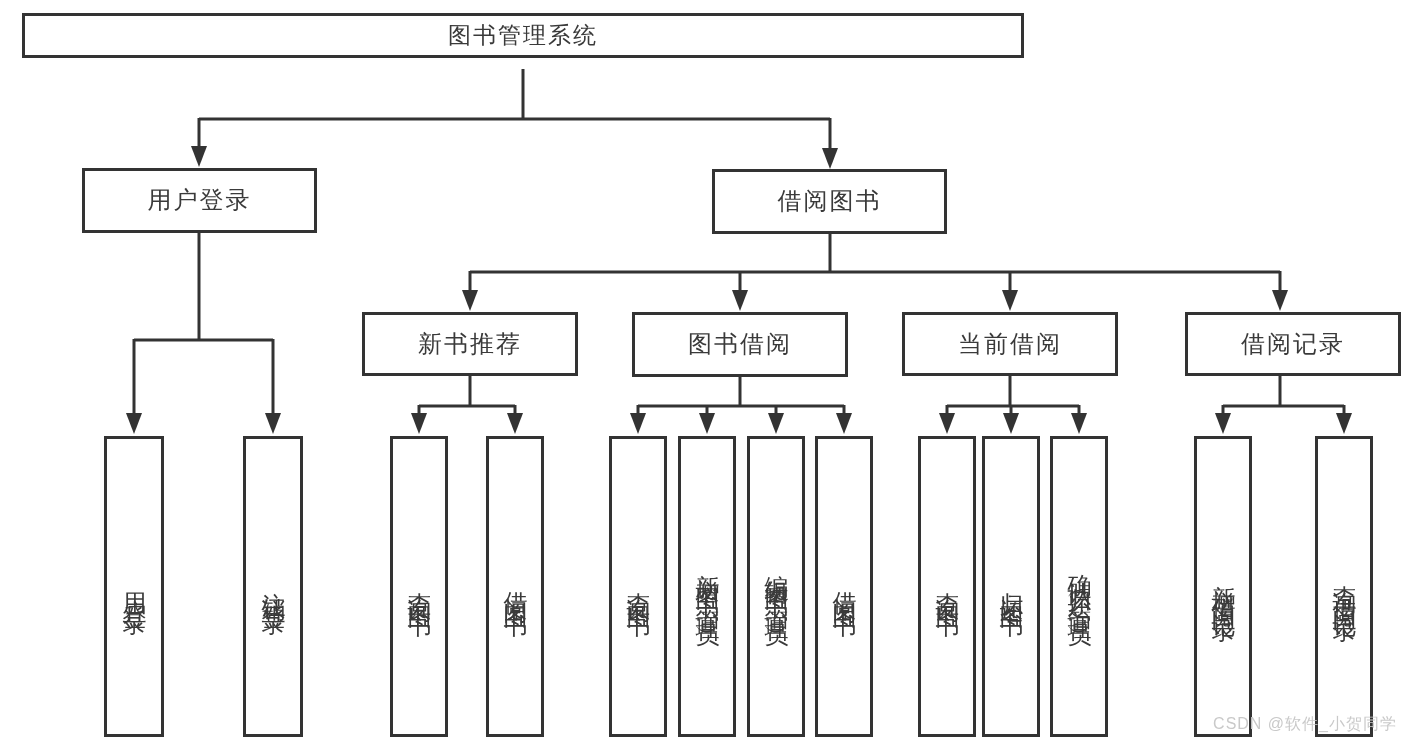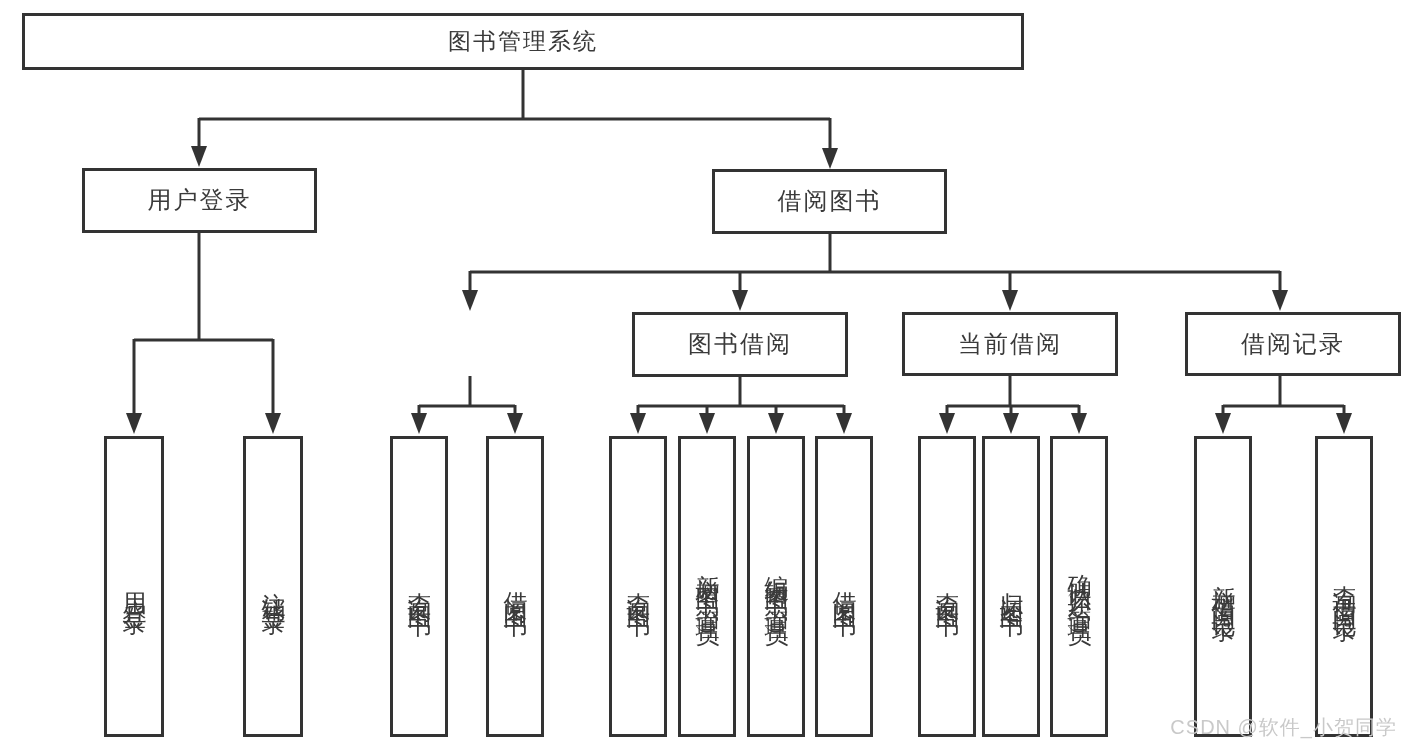--- a/index.html
+++ b/index.html
@@ -33,21 +33,21 @@
   .vnode{
     writing-mode:vertical-rl;
     text-orientation:mixed;
     font-size:24px;
     letter-spacing:7px;
   }
   .watermark{
     position:absolute;
     right:8px;top:714px;
     color:var(--watermark);
-    font-size:20px;
+    font-size:16px;
     letter-spacing:1px;
     white-space:nowrap;
   }
 </style>
 </head>
 <body>
 
 <div class="stage">
 
   <svg width="1405" height="747" viewBox="0 0 1405 747">
@@ -109,31 +109,34 @@
       <polygon points="768,413 784,413 776,434"></polygon>
       <polygon points="836,413 852,413 844,434"></polygon>
       <polygon points="939,413 955,413 947,434"></polygon>
       <polygon points="1003,413 1019,413 1011,434"></polygon>
       <polygon points="1071,413 1087,413 1079,434"></polygon>
       <polygon points="1215,413 1231,413 1223,434"></polygon>
       <polygon points="1336,413 1352,413 1344,434"></polygon>
     </g>
   </svg>
 
-  <div class="node root" style="left:22px;top:13px;width:1002px;height:57px;">
+  <div class="node root" style="left:22px;top:13px;width:1002px;height:45px;">
     <span>图书管理系统</span>
   </div>
 
   <div class="node" style="left:82px;top:168px;width:235px;height:65px;">
     <span>用户登录</span>
   </div>
   <div class="node" style="left:712px;top:169px;width:235px;height:65px;">
     <span>借阅图书</span>
   </div>
 
+  <div class="node" style="left:362px;top:312px;width:216px;height:64px;">
+    <span>新书推荐</span>
+  </div>
   <div class="node" style="left:902px;top:312px;width:216px;height:64px;">
     <span>当前借阅</span>
   </div>
   <div class="node" style="left:632px;top:312px;width:216px;height:65px;">
     <span>图书借阅</span>
   </div>
   <div class="node" style="left:1172px;top:312px;width:216px;height:64px;margin-left:13px;">
     <span>借阅记录</span>
   </div>
 

